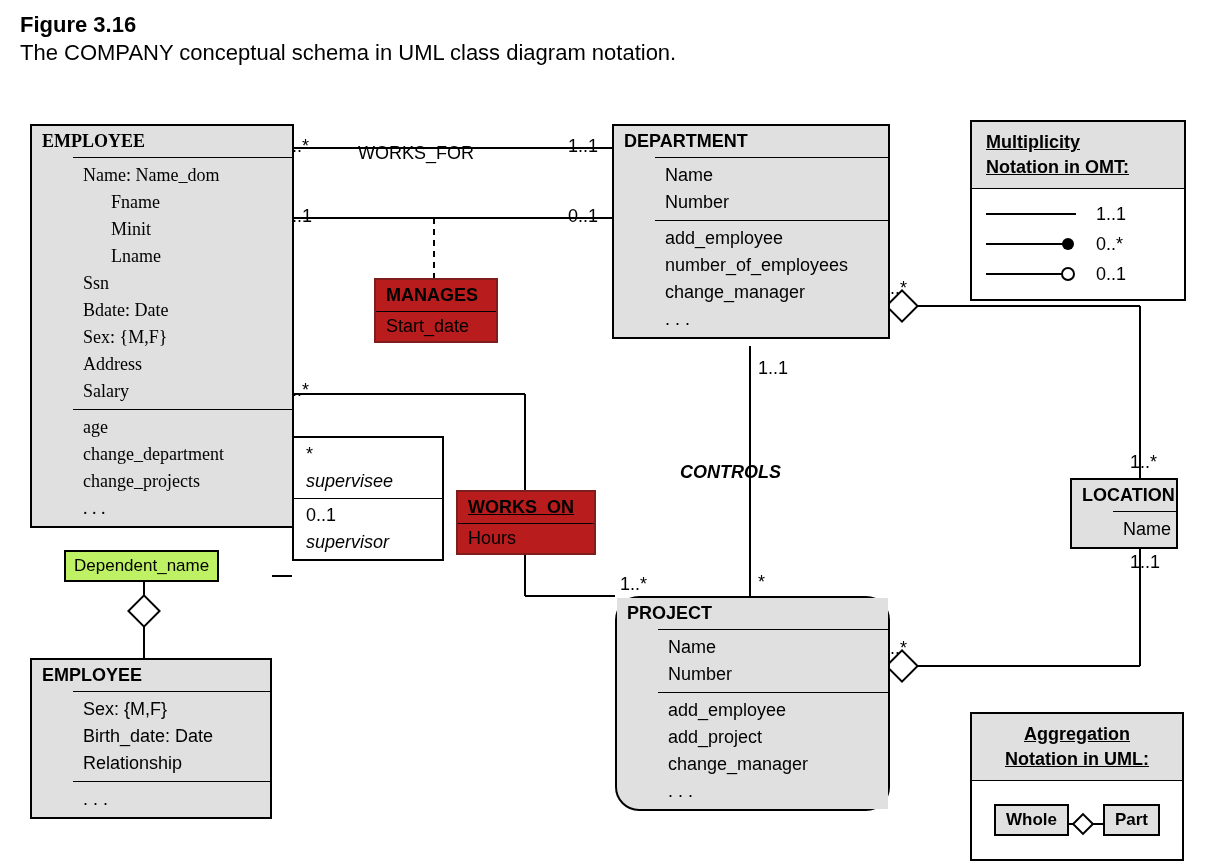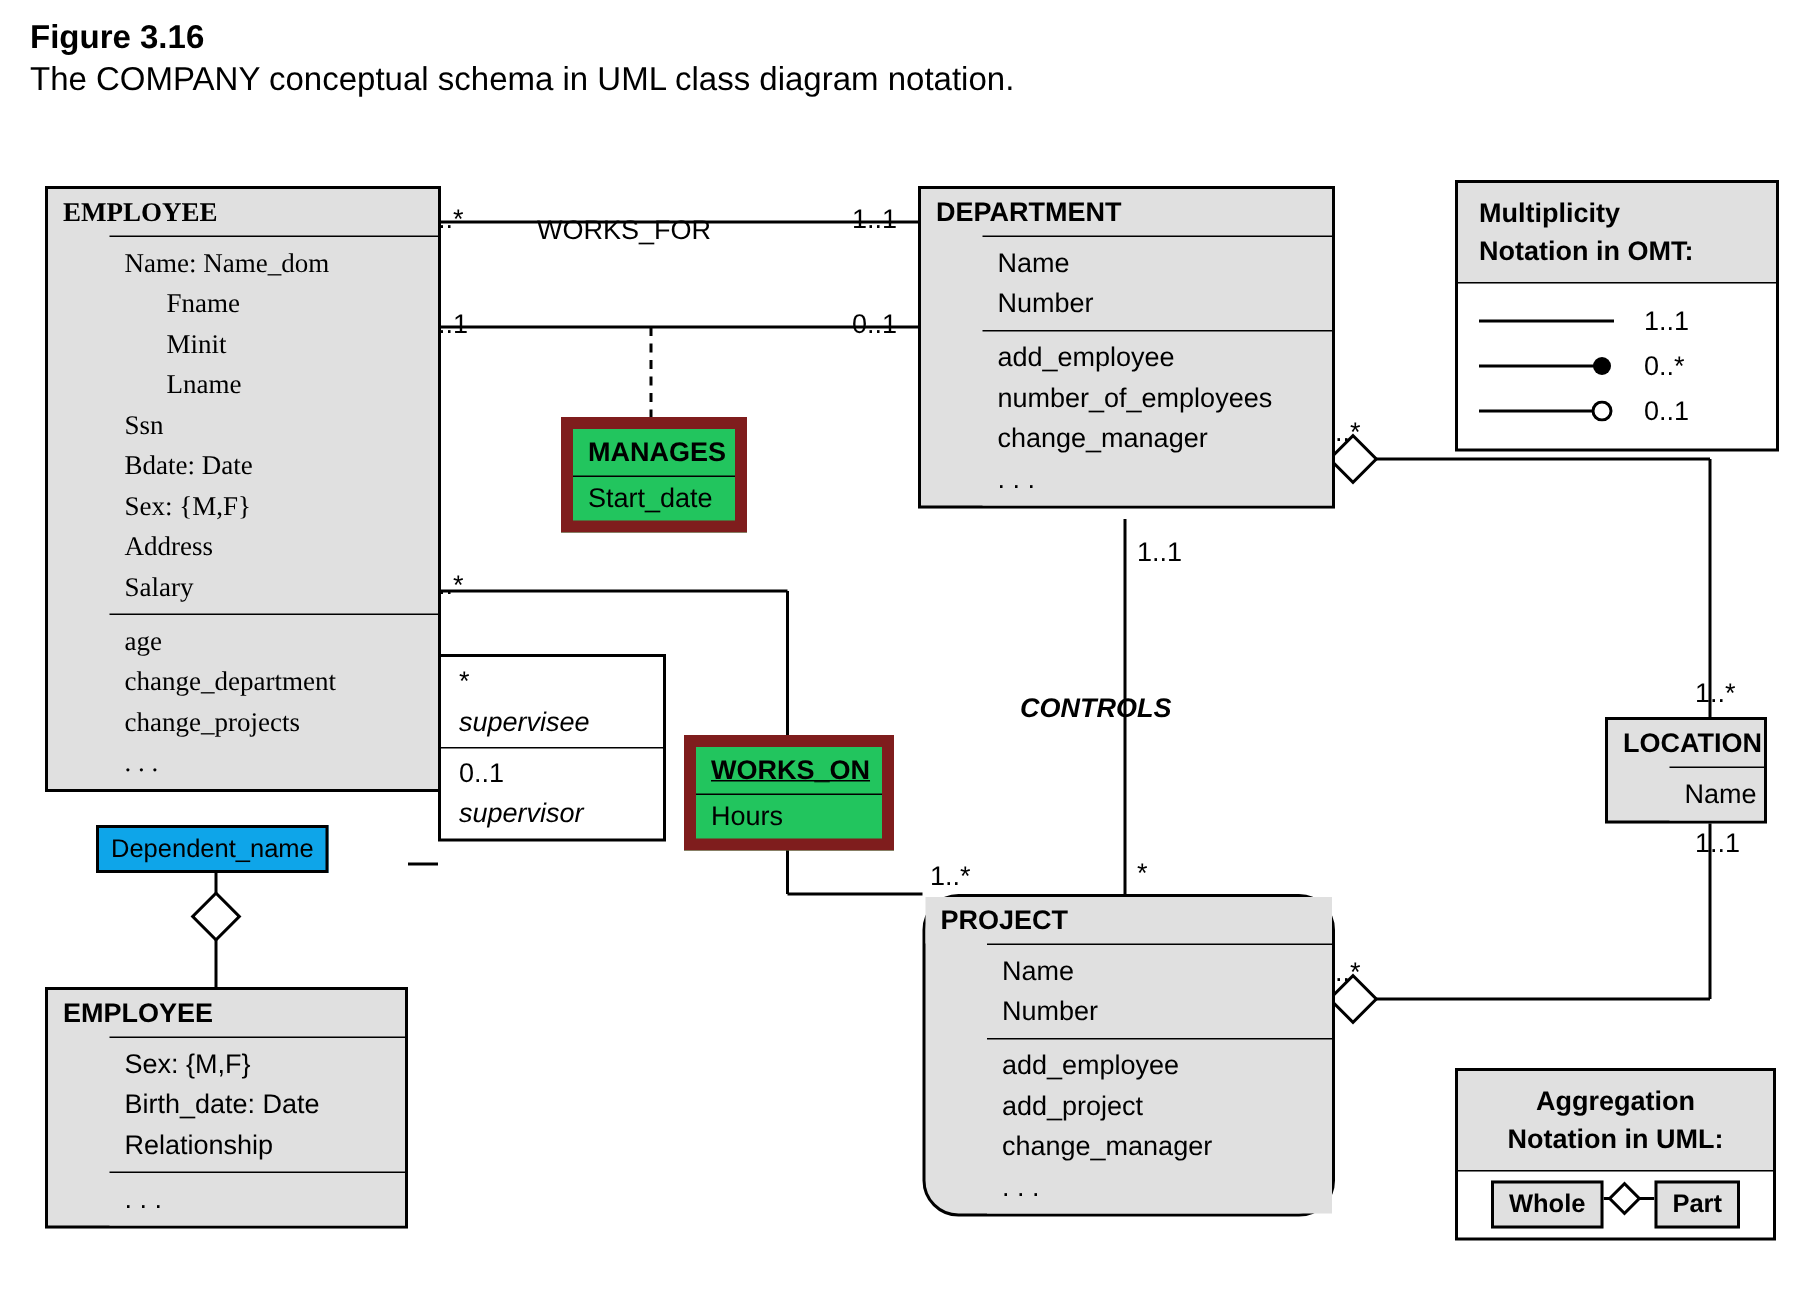--- a/index.html
+++ b/index.html
@@ -33,22 +33,22 @@
   }
   .uml-class .title {
     font-weight: bold;
     padding: 5px 10px;
     background: #e0e0e0;
   }
   .uml-class .indent { padding-left: 28px; }
 
   .assoc-class {
     position: absolute;
-    border: 8px solid #7f1d1d;
-    background: #22c55e;
+    border: 2px solid #7f1d1d;
+    background: #b91c1c;
     font-size: 18px;
   }
   .assoc-class .title {
     font-weight: bold;
     padding: 5px 10px;
     border-bottom: 1px solid #000;
   }
   .assoc-class .title.underline { text-decoration: underline; }
   .assoc-class .section { padding: 4px 10px; }
 
@@ -63,37 +63,38 @@
     padding: 6px 12px;
     font-style: italic;
     border-bottom: 1px solid #000;
   }
   .role-label .row:last-child { border-bottom: none; }
   .role-label .row .mult { font-style: normal; margin-bottom: 6px; }
 
   .qualifier {
     position: absolute;
     border: 2px solid #000;
-    background: #0ea5e9;
+    background: #bef264;
     font-size: 17px;
     padding: 4px 8px;
   }
 
   .legend-box {
     position: absolute;
     border: 2px solid #000;
     background: #fff;
     font-size: 18px;
   }
   .legend-box .legend-title {
     background: #e0e0e0;
     font-weight: bold;
     padding: 8px 14px;
     border-bottom: 1px solid #000;
     line-height: 1.4;
+    text-decoration: underline;
   }
   .legend-box .legend-body { padding: 10px 14px; }
   .legend-row { display: flex; align-items: center; gap: 20px; height: 30px; }
 
   svg.conn { position: absolute; top: 0; left: 0; width: 1166px; height: 760px; pointer-events: none; }
   .label { position: absolute; font-size: 18px; }
   .label.italic { font-style: italic; font-weight: bold; }
   .small-box {
     border: 2px solid #000;
     background: #e0e0e0;
@@ -275,21 +276,21 @@
         <span>0..1</span>
       </div>
     </div>
   </div>
 
   <div class="legend-box" style="left:950px;top:606px;width:214px;">
     <div class="legend-title" style="text-align:center;">
       <div>Aggregation</div>
       <div>Notation in UML:</div>
     </div>
-    <div class="legend-body" style="display:flex;align-items:flex-start;justify-content:center;gap:0;padding:6px 8px;">
+    <div class="legend-body" style="display:flex;align-items:flex-end;justify-content:center;gap:0;padding:23px 8px;">
       <span class="small-box">Whole</span>
       <svg width="34" height="24">
         <line x1="0" y1="12" x2="4" y2="12" stroke="#000" stroke-width="2"></line>
         <rect x="7" y="5" width="14" height="14" fill="#fff" stroke="#000" stroke-width="2" transform="rotate(45 14 12)"></rect>
         <line x1="24" y1="12" x2="34" y2="12" stroke="#000" stroke-width="2"></line>
       </svg>
       <span class="small-box">Part</span>
     </div>
   </div>
 

